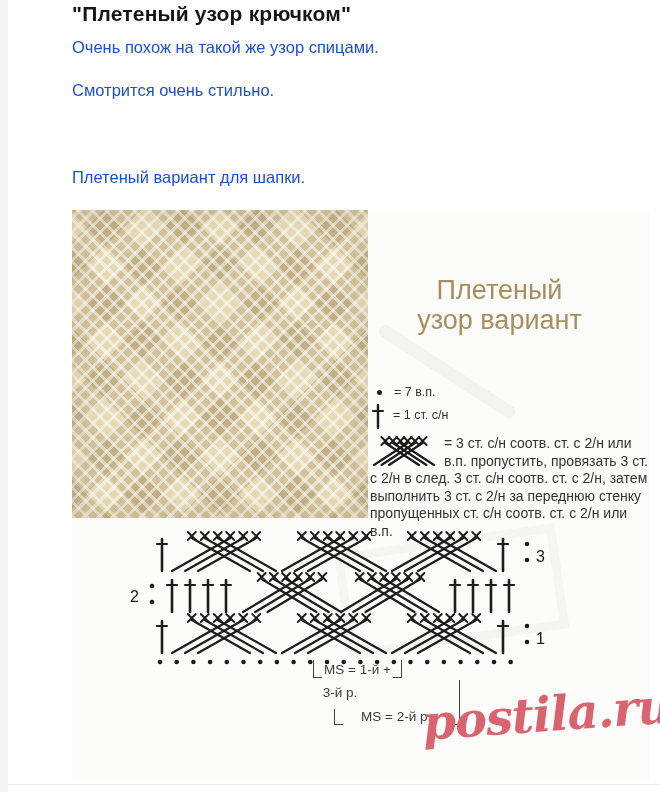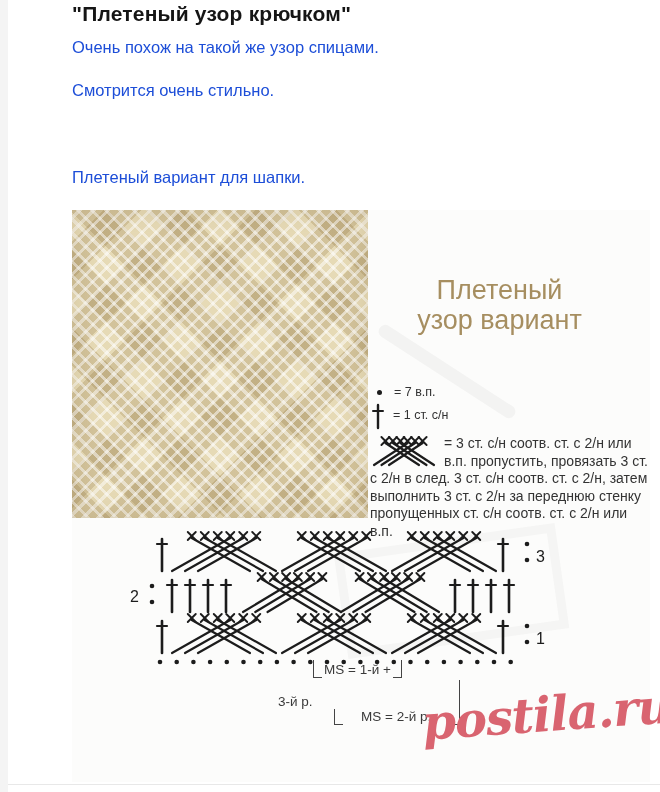--- a/index.html
+++ b/index.html
@@ -34,21 +34,21 @@
   .legend-dc svg{margin-right:8px;}
   .legend-chain .lg-label{margin-top:1px;}
   .legend-dc .lg-label{margin-top:6px;}
   .braid-legend{position:absolute;left:298px;top:225px;width:278px;font-size:14px;line-height:17.5px;color:#333;}
   .braid-legend .sym{float:left;width:70px;height:35px;margin-right:4px;}
 
   .chart{position:absolute;left:56px;top:320px;width:444px;height:140px;}
 
   .ms1{position:absolute;left:206px;top:450px;width:124px;font-size:13.5px;color:#3a3a3a;}
   .ms1 .l1{display:flex;align-items:center;justify-content:space-between;padding-left:35px;}
-  .ms1 .l2{margin-top:16px;}
+  .ms1 .l2{text-align:center;margin-top:7px;}
   .corn{display:inline-block;}
   .corn-l{width:8px;height:17px;border-left:1.5px solid #444;border-bottom:1.5px solid #444;}
   .corn-r{width:8px;height:17px;border-right:1.5px solid #444;border-bottom:1.5px solid #444;}
   .ms2{position:absolute;left:262px;top:470px;display:flex;align-items:flex-end;font-size:13.5px;color:#3a3a3a;gap:16px;}
   .ms2 .corn-l2{width:8px;height:15px;border-left:1.5px solid #444;border-bottom:1.5px solid #444;margin-right:2px;}
   .ms2 .corn-r2{width:10px;height:44px;border-right:1.5px solid #444;border-bottom:1.5px solid #444;margin-left:2px;}
   .ms2 .ms2-text{padding-bottom:1px;}
 
   .repeat-note{position:absolute;left:232px;top:524px;font-size:13.5px;color:#3a3a3a;}
   .watermark{position:absolute;left:350px;top:476px;font-family:"DejaVu Serif","Liberation Serif",serif;

